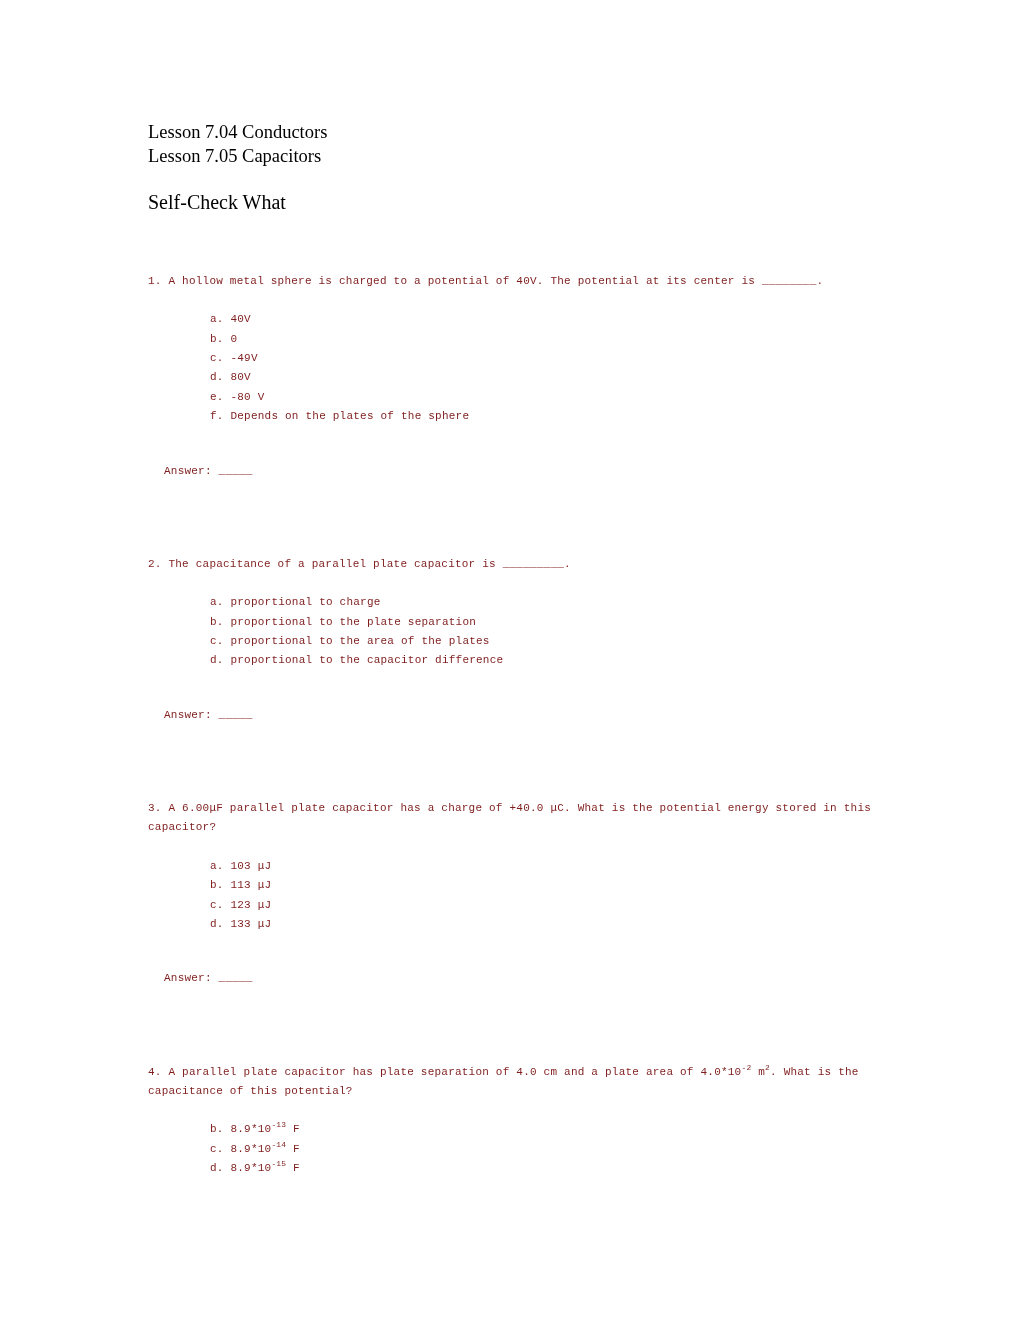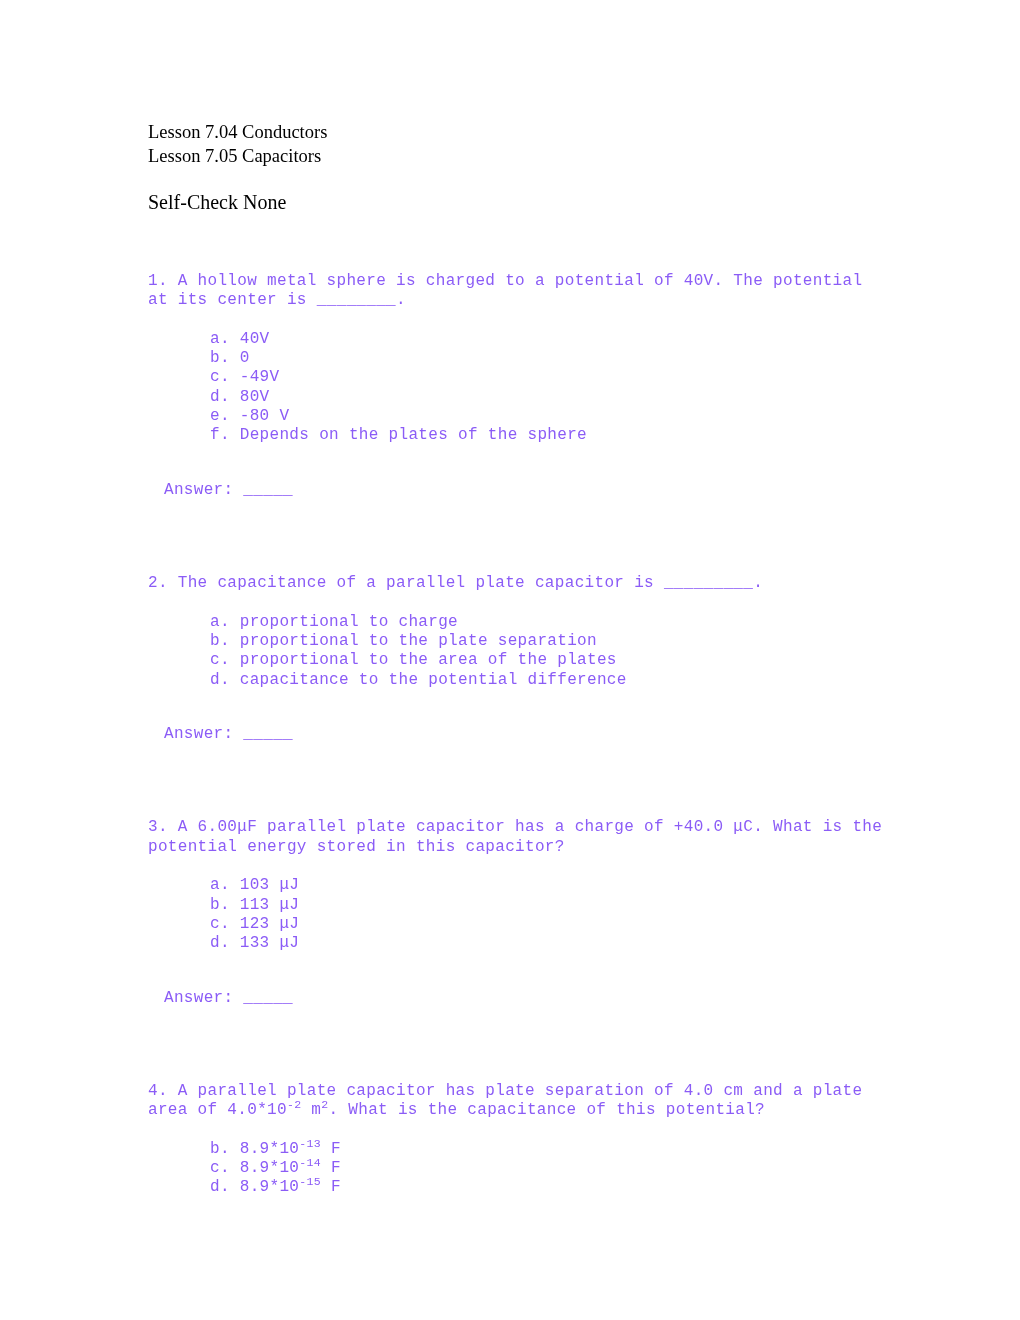--- a/index.html
+++ b/index.html
@@ -42,23 +42,23 @@
   .quiz-title {
     font-size: 20px;
     line-height: 24px;
     margin-top: 22px;
     white-space: pre;
   }
 
   
   .body-block {
     font-family: "Liberation Mono", "DejaVu Sans Mono", monospace;
-    font-size: 16px;
+    font-size: 11px;
     line-height: 19.3px;
-    color: #8b5cf6;
+    color: #7f1d1d;
     letter-spacing: 0.02em;
   }
   .question {
     margin-top: 0;
   }
   .q-stem {
     white-space: pre-wrap;
     margin: 0;
   }
   .q-options {
@@ -88,21 +88,21 @@
 </style>
 </head>
 <body>
 
 <div class="page">
   <div class="content">
 
     <div class="heading-block">
       <div class="lesson-line">Lesson 7.04 Conductors</div>
       <div class="lesson-line">Lesson 7.05 Capacitors</div>
-      <div class="quiz-title">Self-Check None</div>
+      <div class="quiz-title">Self-Check What</div>
     </div>
 
     <div class="sp-3"></div>
 
     <div class="body-block">
 
       <div class="question">
         <p class="q-stem">1. A hollow metal sphere is charged to a potential of 40V. The potential at its center is ________.</p>
         <div class="sp-1"></div>
         <ul class="q-options">
@@ -119,21 +119,21 @@
 
       <div class="sp-3"></div>
 
       <div class="question">
         <p class="q-stem">2. The capacitance of a parallel plate capacitor is _________.</p>
         <div class="sp-1"></div>
         <ul class="q-options">
           <li class="q-option">a. proportional to charge</li>
           <li class="q-option">b. proportional to the plate separation</li>
           <li class="q-option">c. proportional to the area of the plates</li>
-          <li class="q-option">d. capacitance to the potential difference</li>
+          <li class="q-option">d. proportional to the capacitor difference</li>
         </ul>
         <div class="sp-1"></div>
         <p class="answer-line">Answer: _____</p>
       </div>
 
       <div class="sp-3"></div>
 
       <div class="question">
         <p class="q-stem">3. A 6.00μF parallel plate capacitor has a charge of +40.0 μC. What is the potential energy stored in this capacitor?</p>
         <div class="sp-1"></div>

